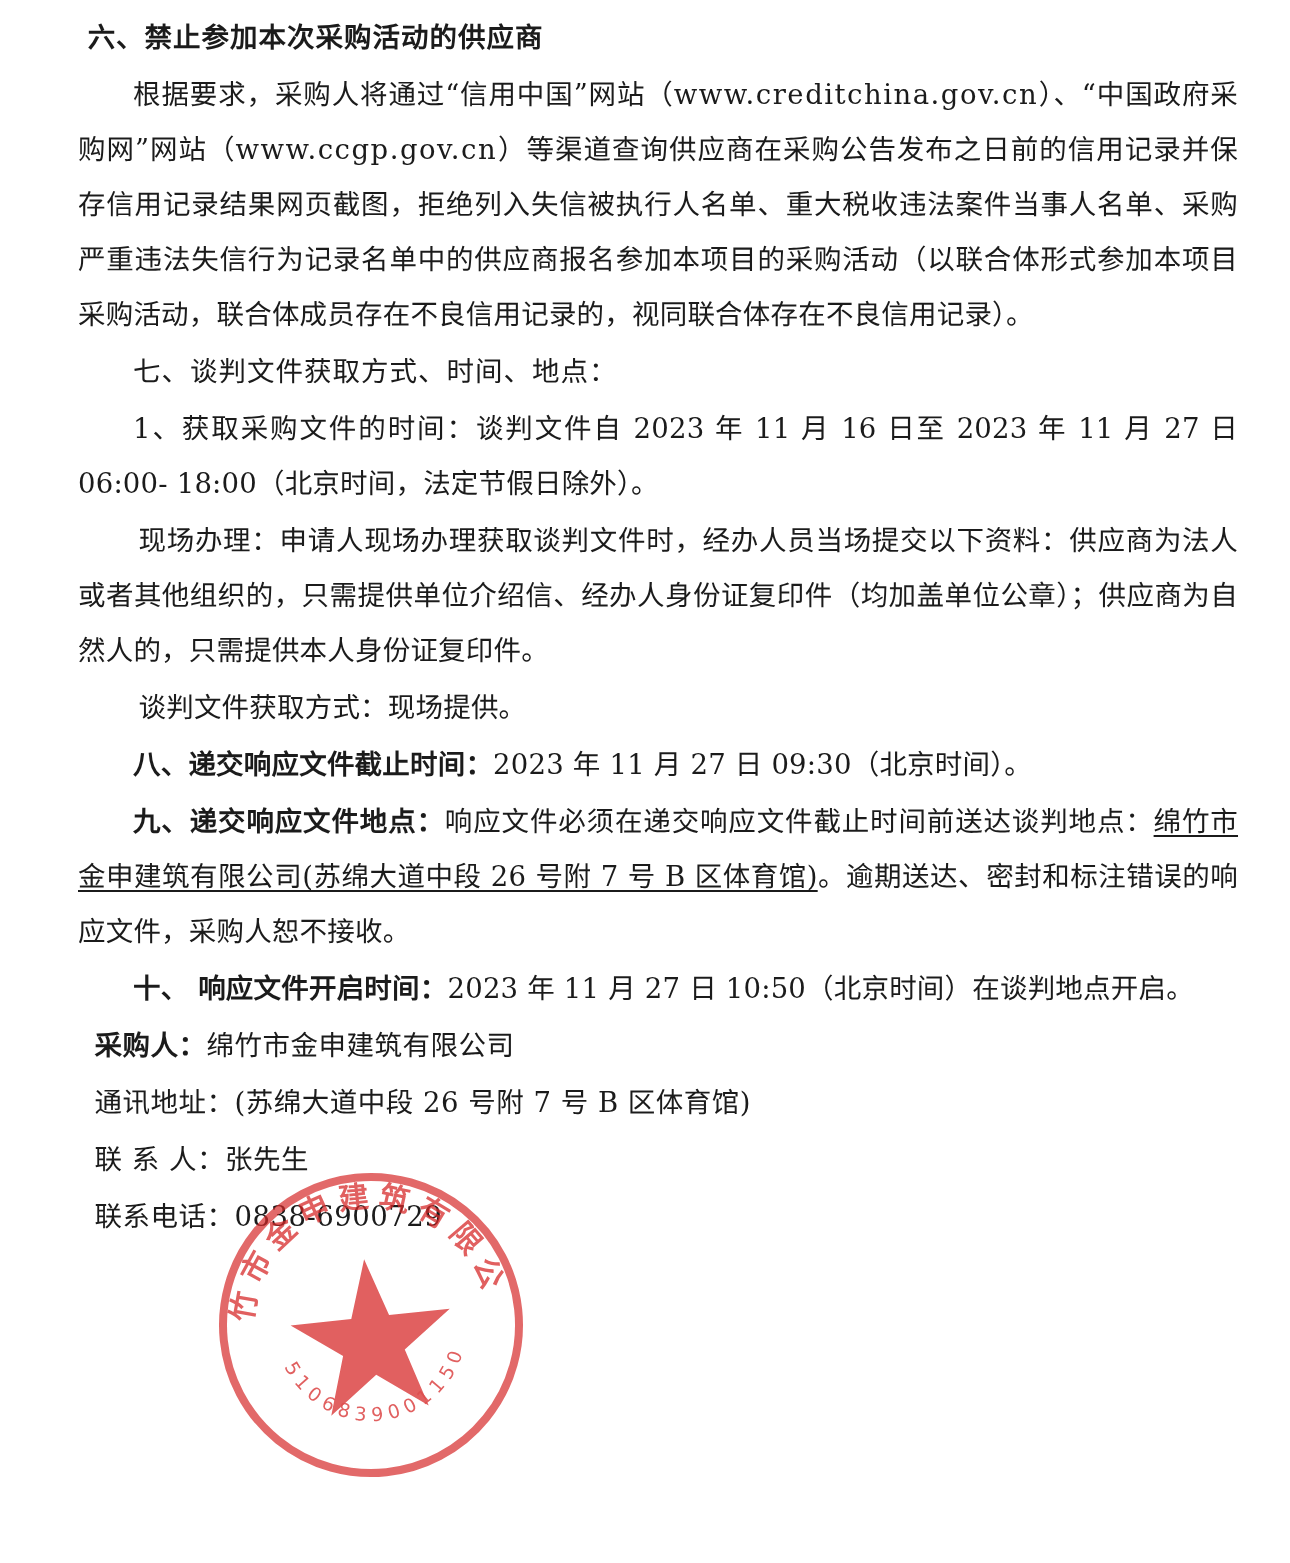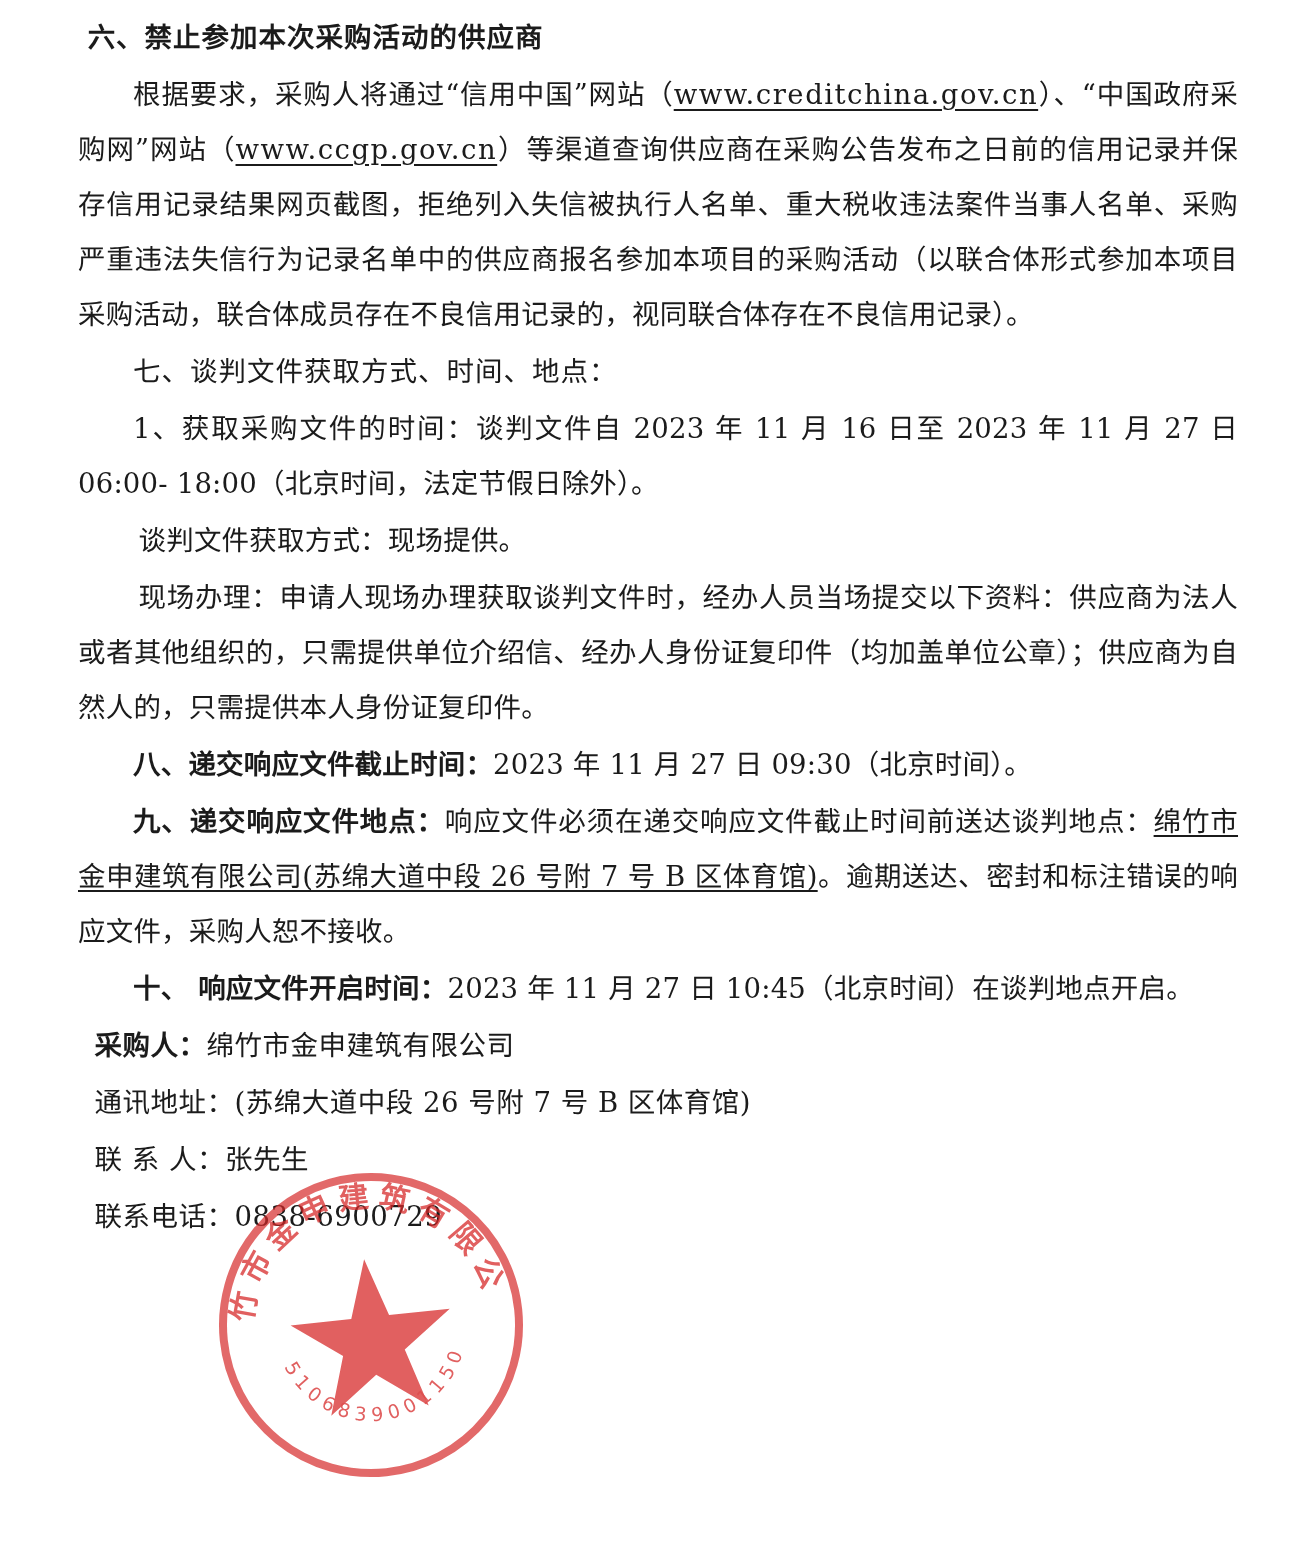--- a/index.html
+++ b/index.html
@@ -53,21 +53,20 @@
     text-indent: 2.2em;
   }
   .noindent {
     text-indent: 0;
   }
   .u {
     text-decoration: underline;
     text-underline-offset: 4px;
   }
   .link {
-    text-decoration: underline;
     text-underline-offset: 5px;
     letter-spacing: 1.5px;
     font-family: "DejaVu Serif", "Liberation Serif", serif;
   }
   .bold {
     font-weight: bold;
   }
   .contact-line {
     letter-spacing: 0.5px;
   }
@@ -94,29 +93,29 @@
 
     <p class="heading-flush" style="text-indent:0.35em;">六、禁止参加本次采购活动的供应商</p>
 
     <p class="indent2"><span>根据要求，采购人将通过“信用中国”网站（</span><span class="link">www.creditchina.gov.cn</span><span>）、“中国政府采购网”网站（</span><span class="link">www.ccgp.gov.cn</span><span>）等渠道查询供应商在采购公告发布之日前的信用记录并保存信用记录结果网页截图，拒绝列入失信被执行人名单、重大税收违法案件当事人名单、采购严重违法失信行为记录名单中的供应商报名参加本项目的采购活动（以联合体形式参加本项目采购活动，联合体成员存在不良信用记录的，视同联合体存在不良信用记录）。</span></p>
 
     <p class="heading">七、谈判文件获取方式、时间、地点：</p>
 
     <p class="indent2">1、获取采购文件的时间：谈判文件自 2023 年 11 月 16 日至 2023 年 11 月 27 日 06:00- 18:00（北京时间，法定节假日除外）。</p>
 
 
+    <p class="indent2p">现场办理：申请人现场办理获取谈判文件时，经办人员当场提交以下资料：供应商为法人或者其他组织的，只需提供单位介绍信、经办人身份证复印件（均加盖单位公章）；供应商为自然人的，只需提供本人身份证复印件。</p>
+
     <p class="indent2p">谈判文件获取方式：现场提供。</p>
-
-    <p class="indent2p">现场办理：申请人现场办理获取谈判文件时，经办人员当场提交以下资料：供应商为法人或者其他组织的，只需提供单位介绍信、经办人身份证复印件（均加盖单位公章）；供应商为自然人的，只需提供本人身份证复印件。</p>
 
     <p class="indent2"><span class="bold">八、递交响应文件截止时间：</span><span>2023 年 11 月 27 日 09:30（北京时间）。</span></p>
 
     <p class="indent2"><span class="bold">九、递交响应文件地点：</span><span>响应文件必须在递交响应文件截止时间前送达谈判地点：</span><span class="u">绵竹市金申建筑有限公司(苏绵大道中段 26 号附 7 号 B 区体育馆)</span><span>。逾期送达、密封和标注错误的响应文件，采购人恕不接收。</span></p>
 
-    <p class="indent2"><span class="bold">十、 响应文件开启时间：</span><span>2023 年 11 月 27 日 10:45（北京时间）在谈判地点开启。</span></p>
+    <p class="indent2"><span class="bold">十、 响应文件开启时间：</span><span>2023 年 11 月 27 日 10:50（北京时间）在谈判地点开启。</span></p>
 
 
     <p class="noindent contact-line" style="padding-left:0.6em;"><span class="bold">采购人：</span><span>绵竹市金申建筑有限公司</span></p>
 
     <p class="noindent contact-line" style="padding-left:0.6em;"><span>通讯地址：</span><span>(苏绵大道中段 26 号附 7 号 B 区体育馆)</span></p>
 
     <p class="noindent contact-line" style="padding-left:0.6em;"><span>联 系 人：</span><span>张先生</span></p>
 
     <p class="noindent contact-line" style="padding-left:0.6em;"><span>联系电话：</span><span>0838-6900729</span></p>
 

